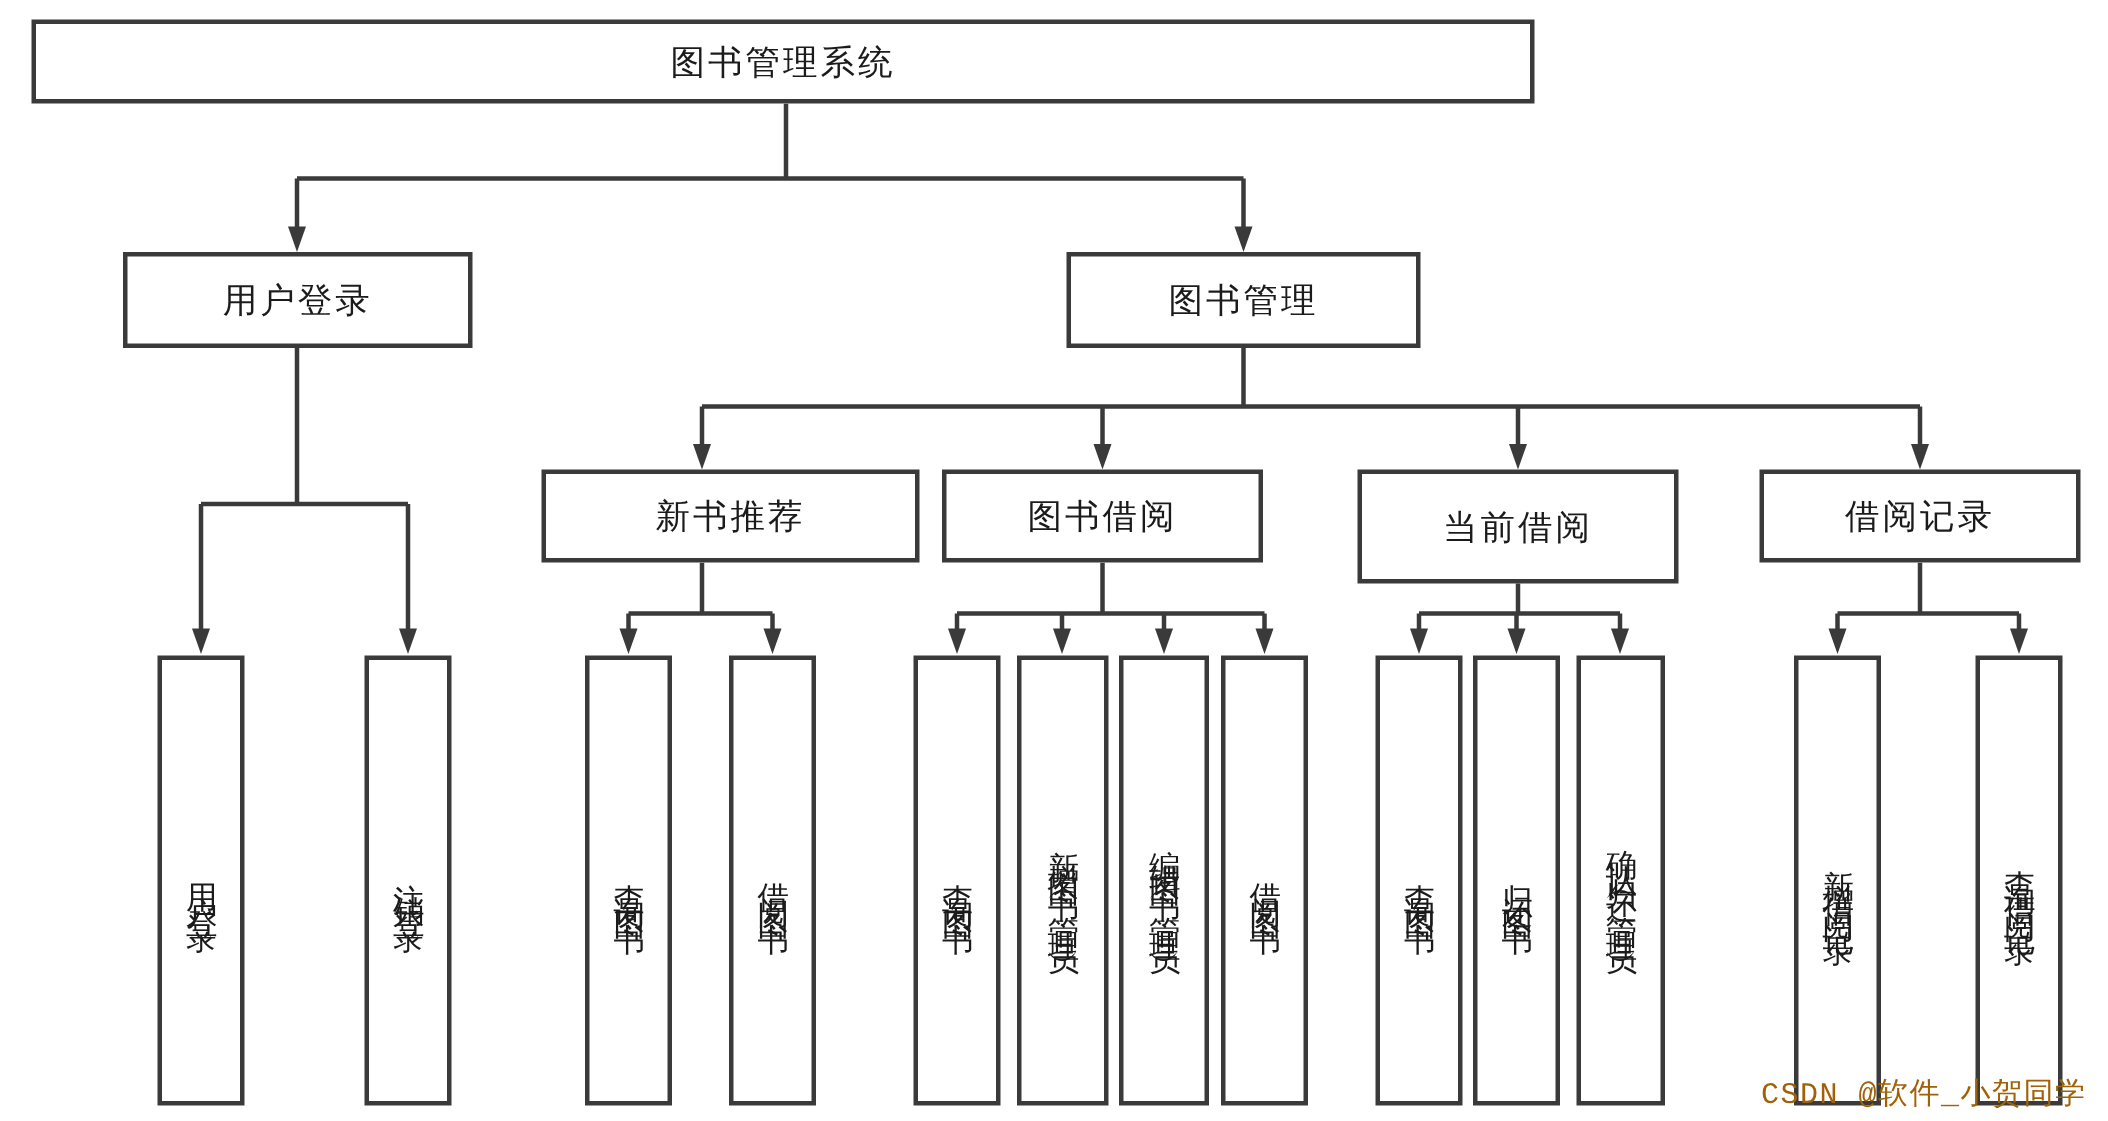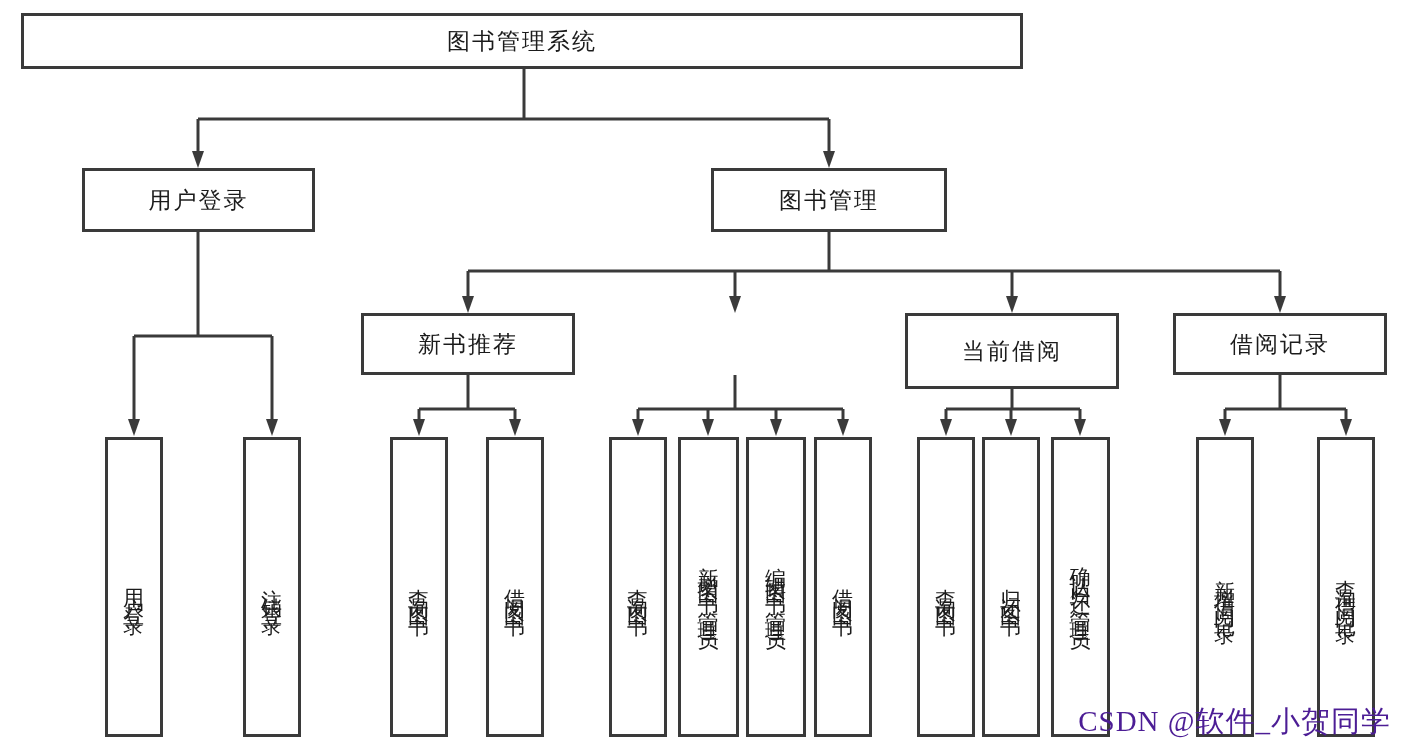--- a/index.html
+++ b/index.html
@@ -36,25 +36,25 @@
     text-orientation: mixed;
     font-size: 21px;
     letter-spacing: 9px;
     line-height: 1;
     padding-top: 6px;
   }
   .watermark {
     position: absolute;
     right: 14px;
     bottom: 5px;
-    font-size: 29px;
-    color: #4c1d95;
+    font-size: 20px;
+    color: #a16207;
     letter-spacing: 1px;
     z-index: 5;
-    font-family: Liberation Serif, serif;
+    font-family: Liberation Mono, monospace;
   }
 </style>
 </head>
 <body>
 
 <div class="canvas">
 
   <svg class="wires" width="1405" height="747" viewBox="0 0 1405 747">
     <g stroke="#3a3a3a" stroke-width="3" fill="none">
 
@@ -122,21 +122,22 @@
       <polygon points="1219,419 1231,419 1225,436"></polygon>
       <polygon points="1340,419 1352,419 1346,436"></polygon>
     </g>
   </svg>
 
   <div class="node h" style="left:21px; top:13px; width:1002px; height:56px;">图书管理系统</div>
 
   <div class="node h" style="left:82px; top:168px; width:233px; height:64px;">用户登录</div>
   <div class="node h" style="left:711px; top:168px; width:236px; height:64px;">图书管理</div>
 
-  <div class="node h" style="left:361px; top:313px; width:214px; height:62px;">新书推荐</div>
+  <div class="node h" style="left:361px; top:313px; width:252px; height:62px;">新书推荐</div>
+  <div class="node h" style="left:628px; top:313px; width:214px; height:62px;">图书借阅</div>
   <div class="node h" style="left:905px; top:313px; width:214px; height:76px;">当前借阅</div>
   <div class="node h" style="left:1173px; top:313px; width:214px; height:62px;font-family:Liberation Serif, serif;">借阅记录</div>
 
   <div class="node v" style="left:105px; top:437px; width:58px; height:300px;">用户登录</div>
   <div class="node v" style="left:243px; top:437px; width:58px; height:300px;">注销登录</div>
 
   <div class="node v" style="left:390px; top:437px; width:58px; height:300px;">查询图书</div>
   <div class="node v" style="left:486px; top:437px; width:58px; height:300px;">借阅图书</div>
 
   <div class="node v" style="left:609px; top:437px; width:58px; height:300px;">查询图书</div>

